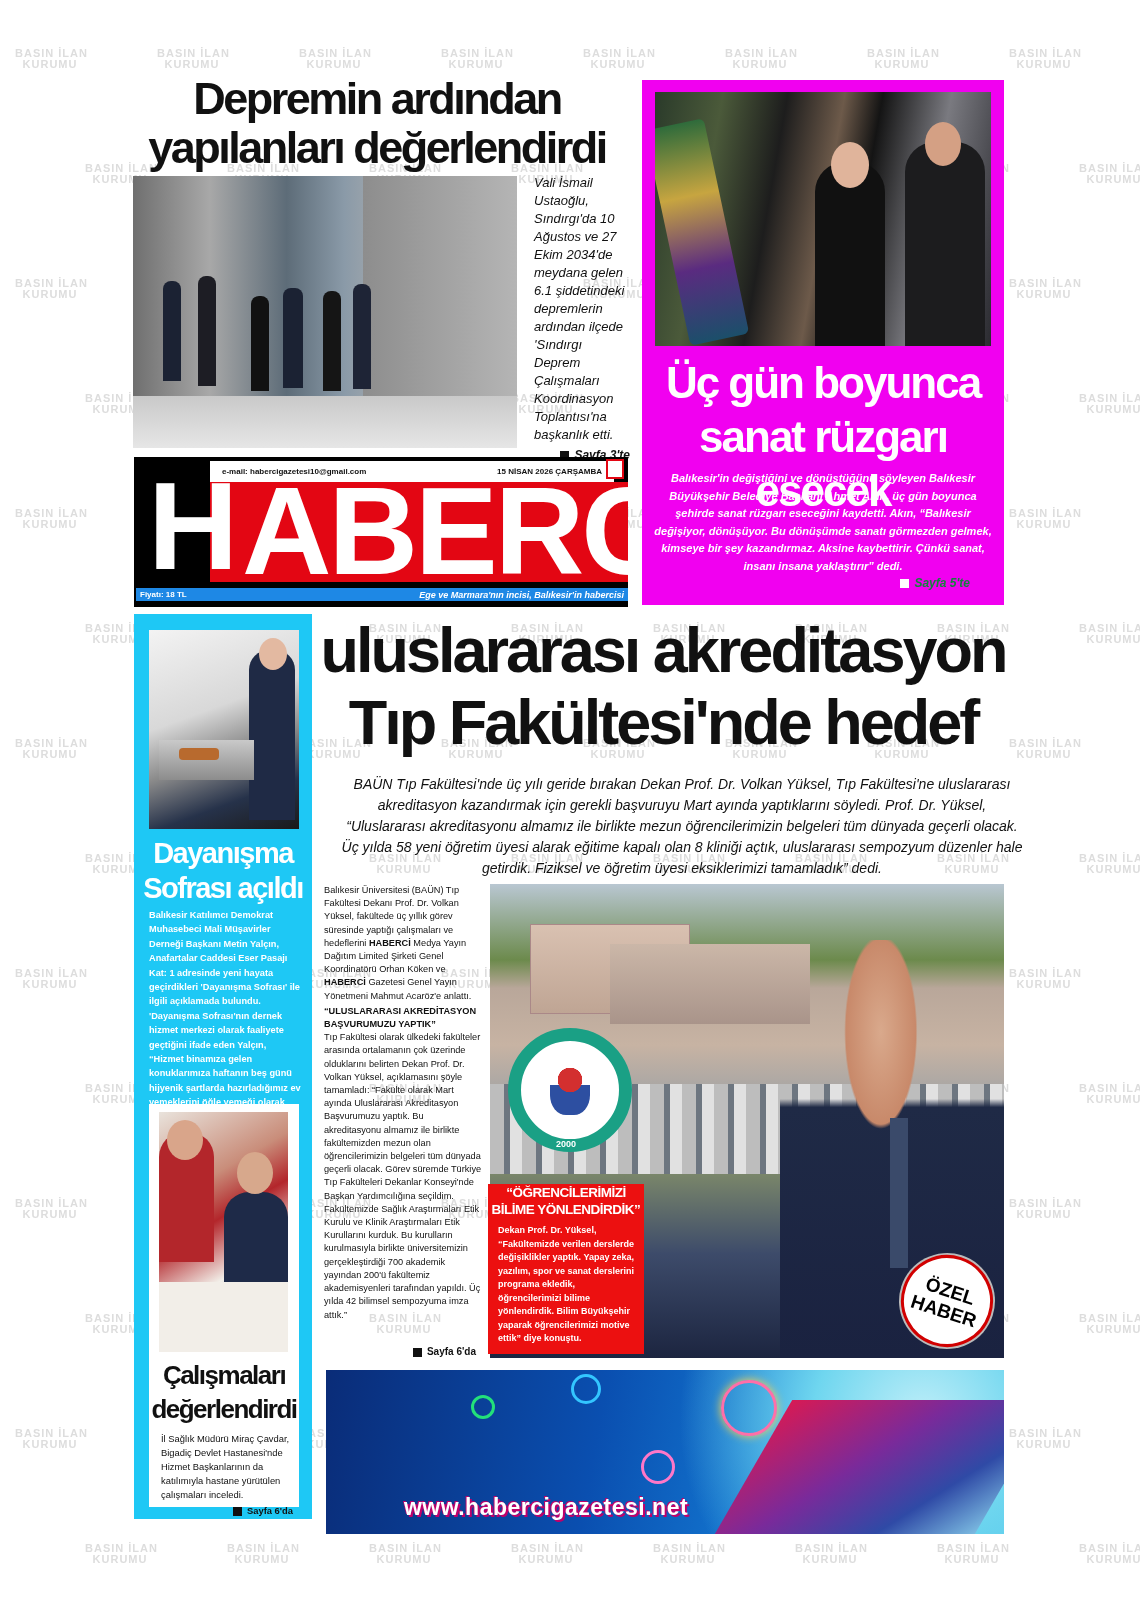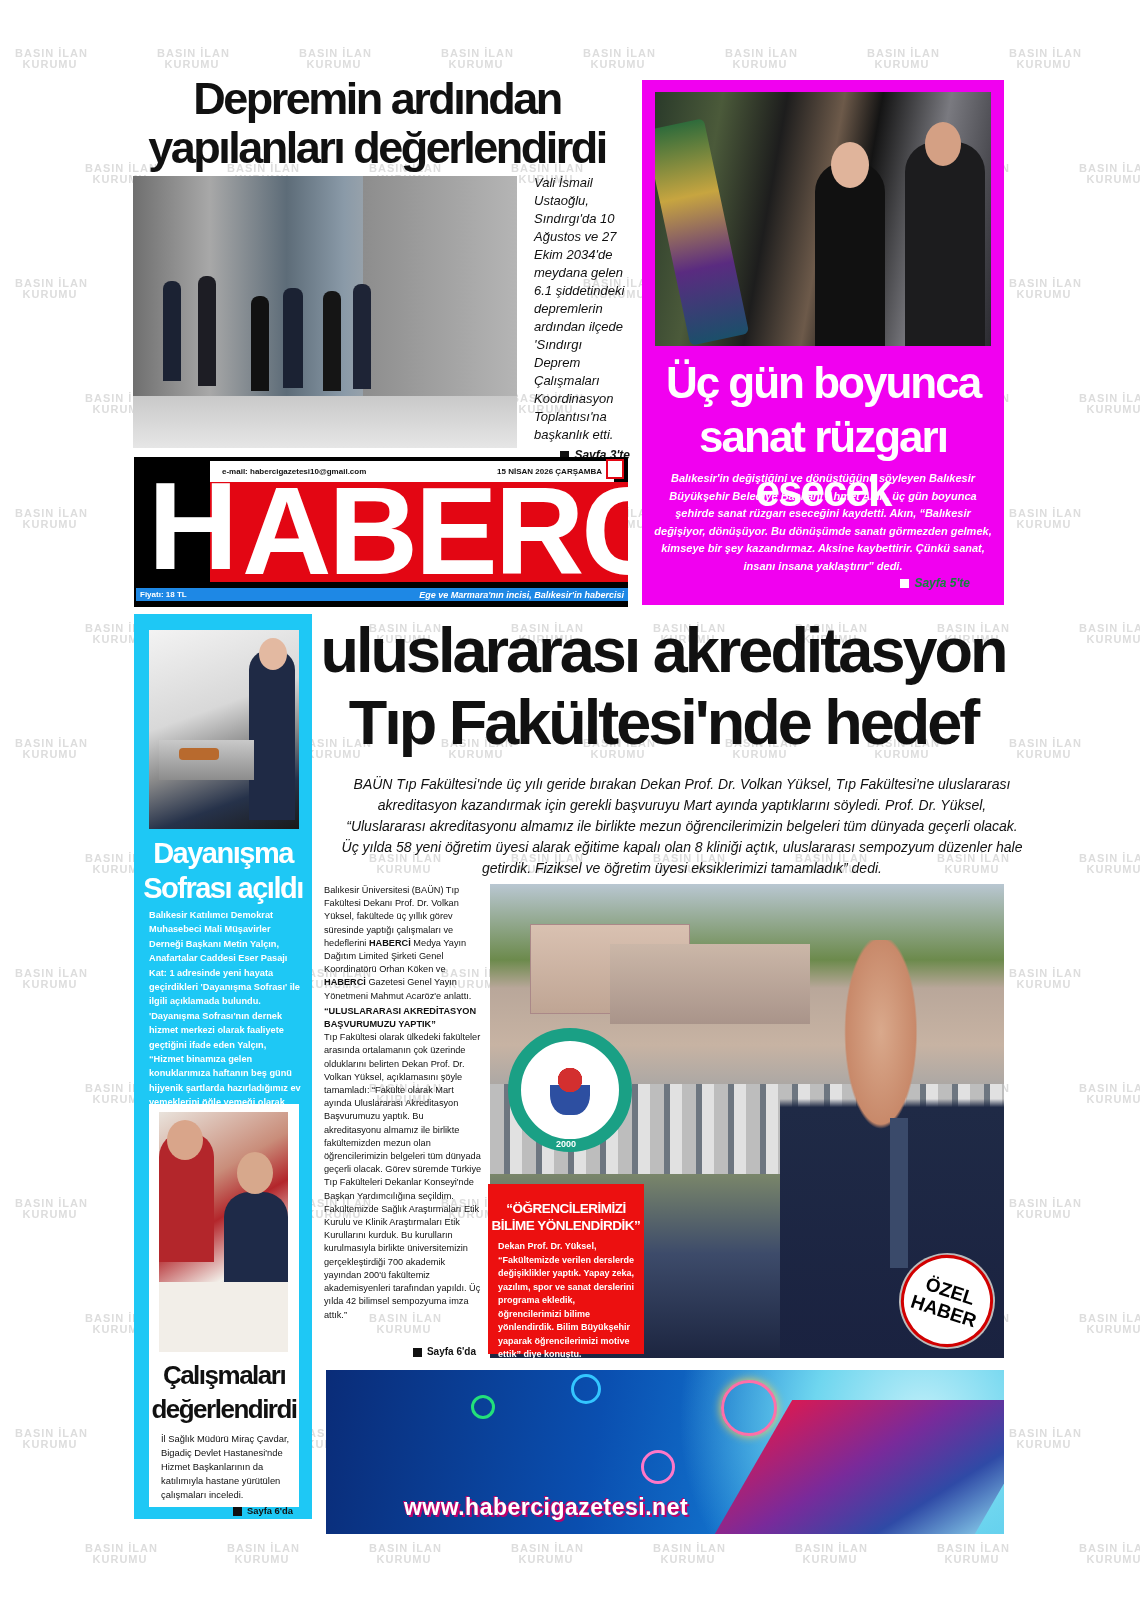--- a/index.html
+++ b/index.html
@@ -43,21 +43,21 @@
 #mh{left:318px;top:614px;width:690px;text-align:center;font-weight:bold;font-size:63px;line-height:72px;letter-spacing:-3px}
 #lead{left:340px;top:774px;width:684px;text-align:center;font-style:italic;font-size:14px;line-height:21px}
 #body{left:324px;top:884px;width:158px;font-size:9.2px;line-height:13.2px}
 #body b{font-weight:bold}
 #bodys{left:324px;top:1346px;width:152px;text-align:right;font-weight:bold;font-size:10px}
 #mainphoto{left:490px;top:884px;width:514px;height:474px;background:linear-gradient(180deg,#b9c7d2 0%,#6c8a4c 16%,#b9a79a 22%,#c7b3a3 34%,#9aa0a5 48%,#7e8a6a 60%,#3d4b6a 78%,#1c2540 100%)}
 #person{left:780px;top:940px;width:224px;height:418px;background:radial-gradient(ellipse at 45% 22%,#d9a98c 0%,#c8896a 20%,transparent 21%),linear-gradient(180deg,transparent 0%,transparent 38%,#1f2a46 40%,#1a2240 100%)}
 #seal{left:508px;top:1028px;width:124px;height:124px;border-radius:50%;background:#fff;border:13px solid #1aa085;display:flex;align-items:center;justify-content:center;font-size:9px;color:#1aa085;font-weight:bold;text-align:center}
 #seal span{display:block;width:40px;height:50px;background:radial-gradient(circle at 50% 30%,#d32f2f 0 30%,transparent 31%),linear-gradient(180deg,transparent 40%,#2d4fa1 41% 100%);border-radius:40%}
 #redq{left:488px;top:1184px;width:156px;height:170px;background:#ec1010;color:#fff}
-#redq-h{text-align:center;font-weight:bold;font-size:13.5px;line-height:17px;padding-top:16px;letter-spacing:-0.5px}
+#redq-h{text-align:center;font-weight:bold;font-size:13.5px;line-height:17px;padding-top:0;letter-spacing:-0.5px}
 #redq-p{font-weight:bold;font-size:9px;line-height:13.5px;padding:6px 8px 0 10px}
 #ozel{left:901px;top:1255px;width:92px;height:92px;border-radius:50%;background:#fff;border:3px solid #d10000;box-shadow:0 0 0 2px #bbb;display:flex;flex-direction:column;align-items:center;justify-content:center;font-weight:bold;font-size:19px;line-height:21px;transform:rotate(18deg);color:#000}
 
 #banner{left:326px;top:1370px;width:678px;height:164px;background:radial-gradient(circle at 88% 30%,#bfeef8 0%,#6fd6ef 18%,transparent 40%),linear-gradient(100deg,#0a2c78 0%,#0a4fb0 40%,#1580d8 70%,#45c3ea 100%)}
 #banner-url{left:326px;top:1494px;width:440px;text-align:center;color:#fff;font-weight:bold;font-size:23px;letter-spacing:0.5px;text-shadow:2px 2px 0 #c0006a,-1px -1px 0 #c0006a}
 .ring{position:absolute;border-radius:50%;border:3px solid}
 </style>
 </head>
 <body>
 

